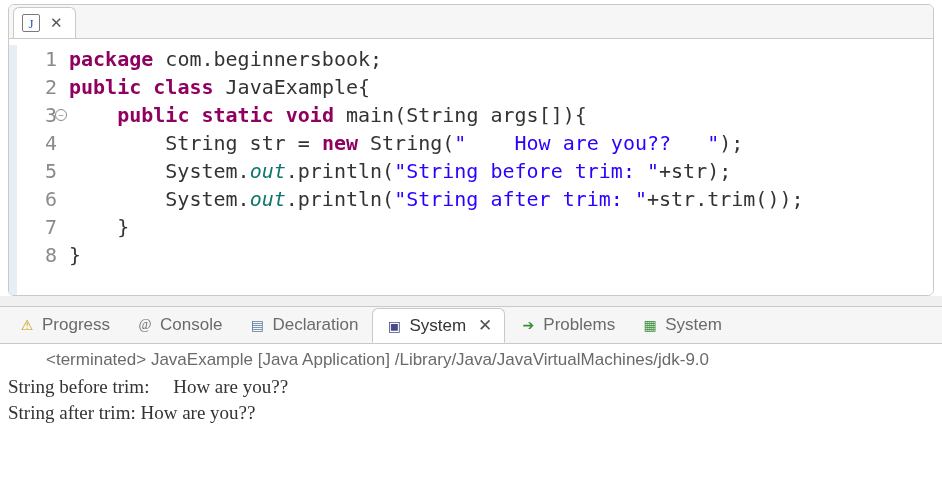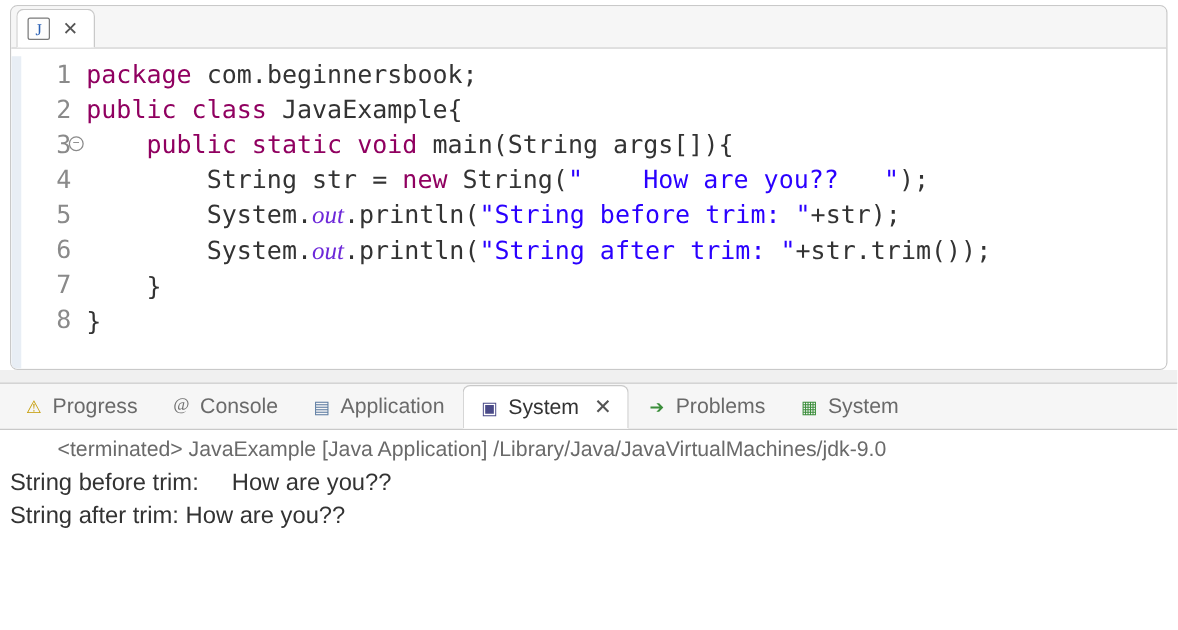--- a/index.html
+++ b/index.html
@@ -84,22 +84,22 @@
     left:0; top:0;
     width:8px;
     height:100%;
     background:#e8eef5;
   }
   .code {
     white-space: pre;
     color: #333;
     flex: 1;
   }
-  .kw { color: #900060; font-weight: normal; text-align: center; }      
-  .st-field { color: #6d28d9; font-style: italic; font-family: Liberation Serif, serif; } 
+  .kw { color: #900060; font-weight: bold; text-align: center; }      
+  .st-field { color: #0f766e; font-style: italic; } 
   .str { color: #2a00ff; }                          
   .editor-wrap {
     border: 1px solid #c9c9c9;
     border-radius: 6px;
     margin: 4px 8px 0 8px;
     overflow: hidden;
     flex: 0 0 auto;
   }
   .editor-container { height: 290px; display:flex; flex-direction:column; }
 
@@ -154,21 +154,21 @@
     color: #333;
   }
   .console-launch {
     color: #6a6a6a;
     margin-bottom: 4px;
     white-space: nowrap;
     overflow: hidden;
     margin-left: 38px;
   }
   .console-lines {
-    font-family: Liberation Sans, sans-serif;
+    font-family: Liberation Serif, serif;
     font-size: 19px;
     line-height: 26px;
     white-space: pre;
   }
 </style>
 </head>
 <body>
 
 <div class="editor-wrap">
   <div class="editor-container">
@@ -203,21 +203,21 @@
     <div class="view-tab">
       <span class="view-icon icon-problems">⚠</span>
       <span>Progress</span>
     </div>
     <div class="view-tab">
       <span class="view-icon icon-javadoc">@</span>
       <span>Console</span>
     </div>
     <div class="view-tab">
       <span class="view-icon icon-declaration">▤</span>
-      <span>Application</span>
+      <span>Declaration</span>
     </div>
     <div class="view-tab active">
       <span class="view-icon icon-console">▣</span>
       <span>System</span>
       <span style="margin-left: 6px; color: rgb(85, 85, 85);">✕</span>
     </div>
     <div class="view-tab">
       <span class="view-icon icon-progress">➔</span>
       <span>Problems</span>
     </div>

